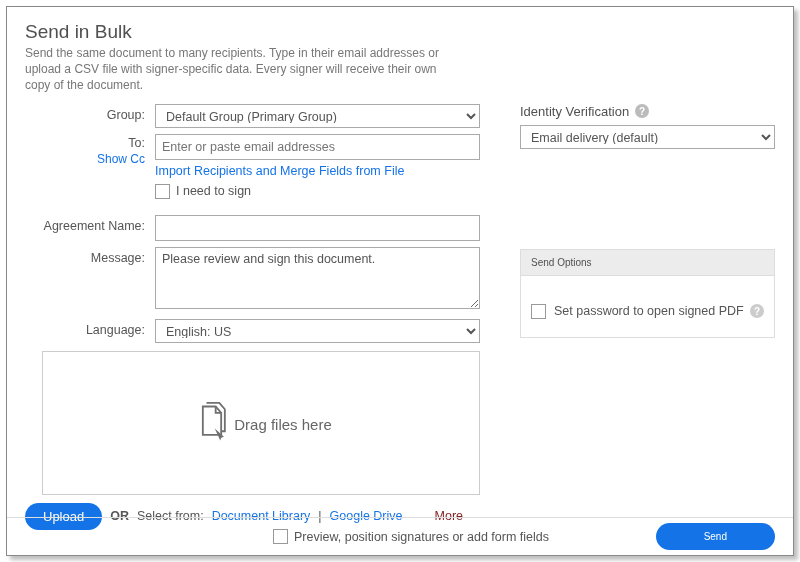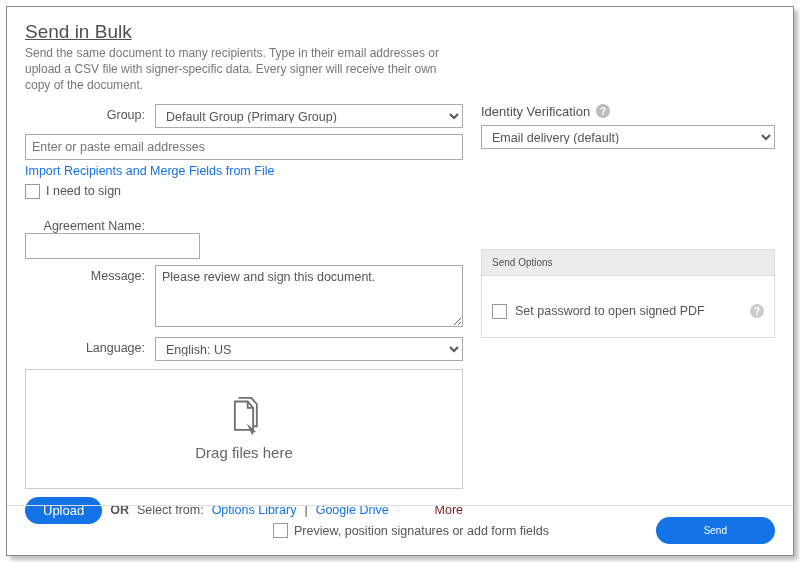--- a/index.html
+++ b/index.html
@@ -3,23 +3,23 @@
 <meta charset="utf-8">
 <style>
   * { box-sizing: border-box; font-family: -apple-system, BlinkMacSystemFont, "Segoe UI", Arial, sans-serif; }
   body { margin: 0; background: #fff; padding: 6px; }
   .panel {
     width: 788px; height: 550px;
     border: 1px solid #888; background: #fff;
     position: relative; padding: 14px 18px 0 18px;
     box-shadow: 4px 4px 4px rgba(0,0,0,.25);
   }
-  .title { font-size: 19px; color: #505050; font-weight: 400; text-decoration: underline; }
+  .title { font-size: 19px; color: #505050; font-weight: 400; }
   .subtitle { font-size: 12px; color: #777; line-height: 1.35; margin-top: 2px; max-width: 430px; }
-  .cols { display: flex; gap: 18px; margin-top: 10px; }
+  .cols { display: flex; gap: 40px; margin-top: 10px; }
   .left { flex: 0 0 438px; }
   .right { flex: 1; }
   .row { display: flex; align-items: flex-start; margin-bottom: 6px; }
   .row .lbl { width: 130px; text-align: right; padding-right: 10px; font-size: 12.5px; color: #555; padding-top: 4px; }
   .row .fld { flex: 1; }
   select.inp, input.inp, textarea.inp {
     width: 100%; border: 1px solid #aaa; font-size: 12.5px;
     padding: 4px 6px; color: #555; background: #fff;
   }
   select.inp { height: 24px; }
@@ -40,33 +40,33 @@
   .send-options {
     border: 1px solid #ddd; margin-top: 14px;
   }
   .send-options-hdr {
     background: #ececec; padding: 7px 10px; font-size: 10px; color: #505050;
     border-bottom: 1px solid #ddd;
   }
   .send-options-body { padding: 28px 10px 18px 10px; display:flex; align-items:center; }
   .send-options-body .txt { font-size: 12.5px; color: #555; flex:1; }
   .drop {
-    margin-left: 0; margin-top: 8px; width: 438px; height: 120px;
-    border: 1px solid #ccc; display:flex; flex-direction:column; align-items:center; justify-content:center;
+    margin-left: 17px; margin-top: 8px; width: 438px; height: 144px;
+    border: 1px solid #ccc; display:flex; flex-direction:row; align-items:center; justify-content:center;
   }
   .drop .drag-txt { font-size: 15px; color: #666; margin-top: 4px; }
   .drop-footer { width: 438px; display:flex; align-items:center; gap:8px; margin-top:8px; font-size:12.5px; }
   .btn-upload {
     background: #1473e6; color: #fff; border: none; border-radius: 16px;
     padding: 6px 18px; font-size: 13px; cursor: pointer;
   }
   .drop-footer .or { color:#555; font-weight:bold; }
   .drop-footer .more { margin-left: auto; color: #7f1d1d; cursor:pointer; }
   .footer {
-    position:absolute; left:0; right:0; bottom:0; height:50px;
+    position:absolute; left:0; right:0; bottom:0; height:38px;
     border-top:1px solid #ddd; display:flex; align-items:center;
     padding: 0 18px;
   }
   .footer .preview { display:flex; align-items:center; gap:6px; margin-left: 248px; font-size:12.5px; color:#555; }
   .btn-send {
     margin-left:auto; background:#1473e6; color:#fff; border:none;
     border-radius: 18px; padding: 8px 48px; font-size: 10px; cursor:pointer;
   }
   .file-icon { width:44px; height:44px; }
 </style>
@@ -83,31 +83,35 @@
       <div class="row">
         <div class="lbl">Group:</div>
         <div class="fld">
           <select class="inp group-select">
             <option>Default Group (Primary Group)</option>
           </select>
         </div>
       </div>
 
       <div class="row">
+        <div class="lbl" style="padding-top:2px;">
+          <span>To:</span>
+          <span class="link showcc">Show Cc</span>
+        </div>
         <div class="fld">
           <input class="inp" type="text" placeholder="Enter or paste email addresses" style="">
           <span class="link import">Import Recipients and Merge Fields from File</span>
           <label class="chk">
             <span class="chkbox"></span>
             <span>I need to sign</span>
           </label>
         </div>
       </div>
 
-      <div class="row" style="margin-top:16px;flex-direction:column;">
+      <div class="row" style="margin-top:16px;">
         <div class="lbl">Agreement Name:</div>
         <div class="fld">
           <input class="inp" type="text" value="" style="">
         </div>
       </div>
 
       <div class="row">
         <div class="lbl">Message:</div>
         <div class="fld">
           <textarea class="inp" style="">Please review and sign this document.</textarea>
@@ -130,21 +134,21 @@
           <path d="M28 6 v7 h6" fill="none" stroke="#707070" stroke-width="2"></path>
           <path d="M27 30 l10 9 l-3 1 l-1 3 z" fill="#707070"></path>
         </svg>
         <div class="drag-txt">Drag files here</div>
       </div>
 
       <div class="drop-footer">
         <button class="btn-upload">Upload</button>
         <span class="or">OR</span>
         <span style="color:#555;">Select from:</span>
-        <span class="link">Options Library</span>
+        <span class="link">Document Library</span>
         <span style="color:#555;">|</span>
         <span class="link">Google Drive</span>
         <span class="more">More</span>
       </div>
 
     </div>
 
     <div class="right">
       <div class="sec-title">
         <span>Identity Verification</span>

